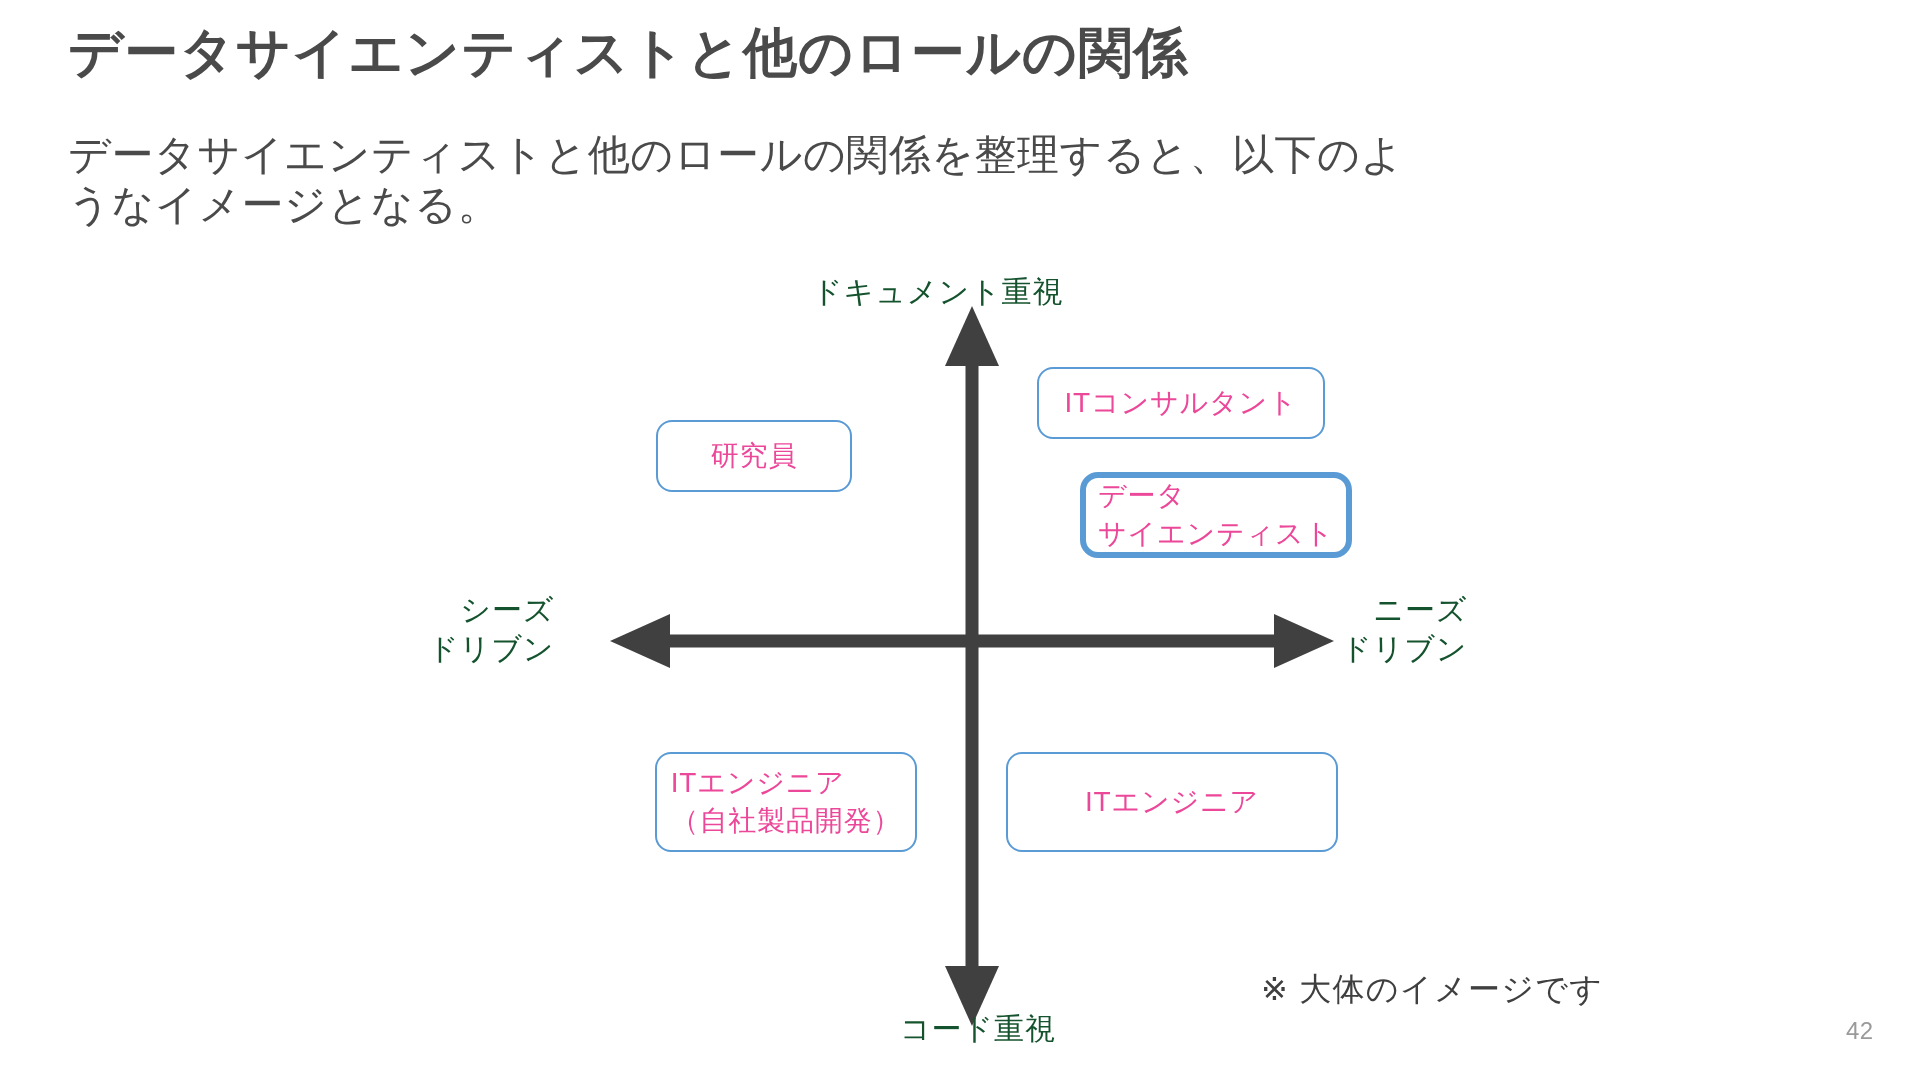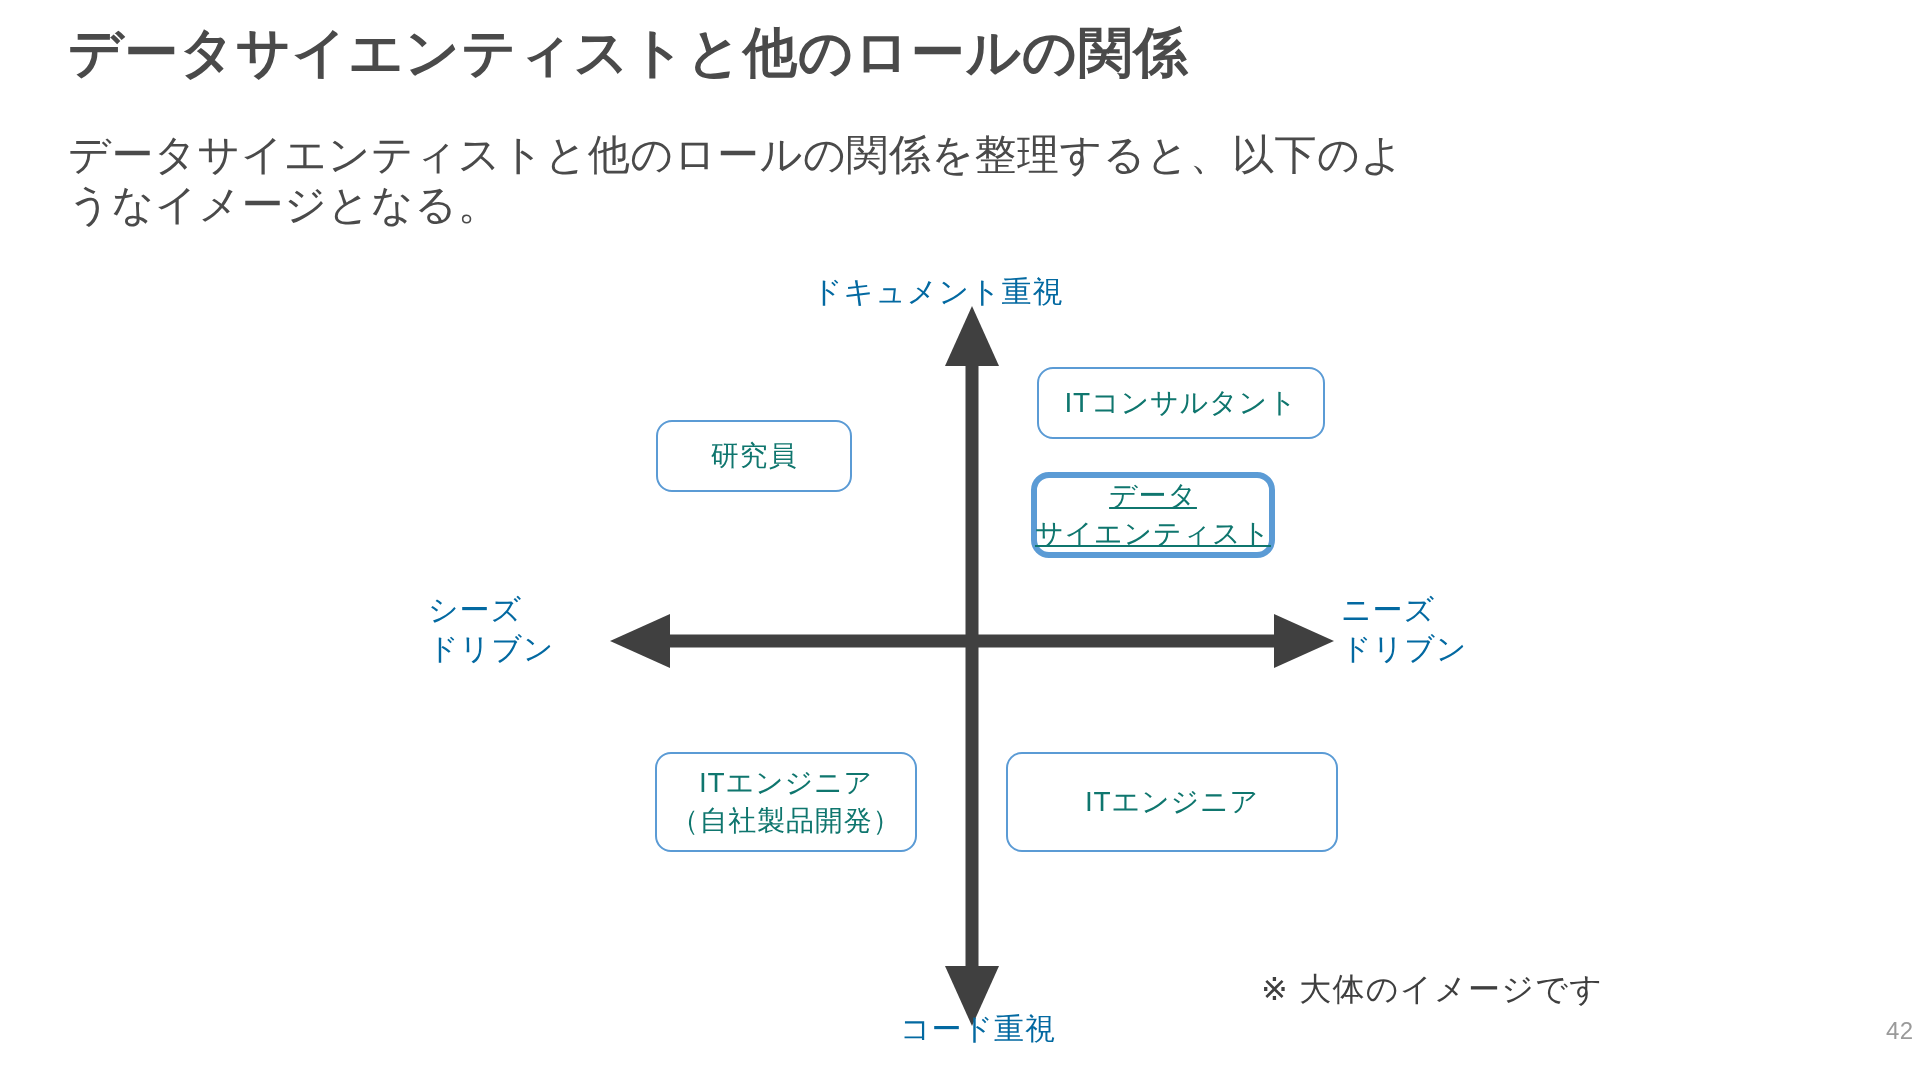--- a/index.html
+++ b/index.html
@@ -57,78 +57,76 @@
     width: 1920px;
     height: 1080px;
     pointer-events: none;
   }
 
   
   .axis-label {
     position: absolute;
     font-size: 30px;
     line-height: 1.30;
-    color: #0369a1;
+    color: #14532d;
     letter-spacing: 0.03em;
     white-space: nowrap;
-    text-align: left;
+    text-align: right;
   }
   #axis-label-top    { left: 812px;  top: 272px;  }
   #axis-label-bottom { left: 900px;  top: 1009px; }
   #axis-label-left   { left: 428px;  top: 590px;  }
   #axis-label-right  { left: 1341px; top: 590px;  }
   .axis-label .line { display: block; }
 
   
   .role-box {
     position: absolute;
     box-sizing: border-box;
     border: 2px solid #5b9bd5;
     border-radius: 16px;
     background: #ffffff;
     display: flex;
     align-items: center;
     justify-content: center;
-    text-align: center;
     font-size: 28px;
     line-height: 1.34;
-    color: #0f766e;
+    color: #ec4899;
     letter-spacing: 0.03em;
   }
   .role-box .line { display: block; white-space: nowrap; }
   .role-box.highlight {
     border-width: 6px;
     border-color: #5b9bd5;
     border-radius: 18px;
   }
 
   #box-researcher      { left: 656px;  top: 420px; width: 196px; height: 72px; }
   #box-it-consultant   { left: 1037px; top: 367px; width: 288px; height: 72px; }
-  #box-data-scientist  { left: 1031px; top: 472px; width: 244px; height: 86px; text-decoration: underline; }
+  #box-data-scientist  { left: 1080px; top: 472px; width: 272px; height: 86px; }
   #box-eng-inhouse     { left: 655px;  top: 752px; width: 262px; height: 100px; }
   #box-eng-client      { left: 1006px; top: 752px; width: 332px; height: 100px; }
 
   
   #footnote {
     position: absolute;
     left: 1261px;
     top: 968px;
     font-size: 32px;
     color: #3f3f3f;
     letter-spacing: 0.04em;
     white-space: nowrap;
   }
   #page-number {
     position: absolute;
     left: 1846px;
     top: 1017px;
     font-size: 24px;
     color: #9a9a9a;
     letter-spacing: 0.02em;
-    margin-left: 40px;
   }
 </style>
 </head>
 <body>
 
 <div id="slide-title">データサイエンティストと他のロールの関係</div>
 
 <div id="slide-body">
   <span class="line">データサイエンティストと他のロールの関係を整理すると、以下のよ</span>
   <span class="line">うなイメージとなる。</span>

